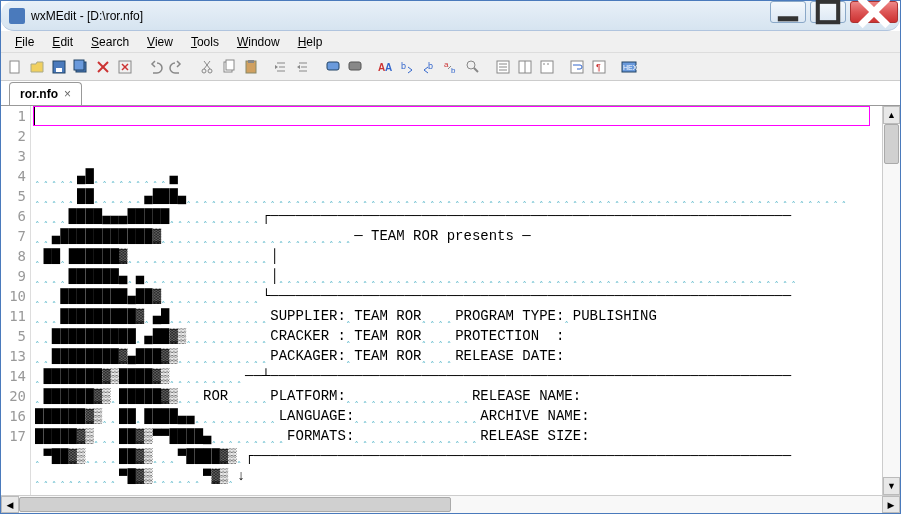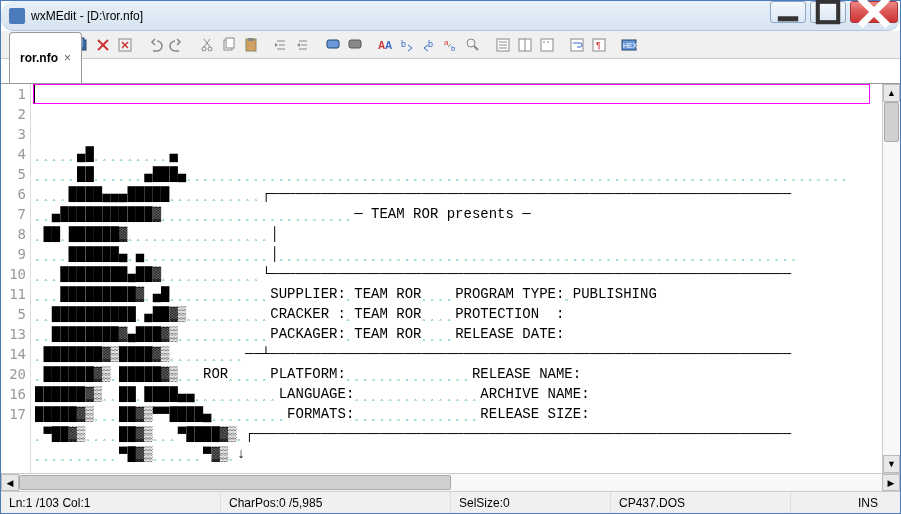--- a/index.html
+++ b/index.html
@@ -12,21 +12,21 @@
 .winbtn { width:36px; height:22px; margin:0 2px; border:1px solid #8aa8c8; border-radius:3px; background:linear-gradient(#f4f8fc,#dce8f4); display:flex; align-items:center; justify-content:center; font-size:12px; color:#333; }
 .winbtn.close { width:48px; background:linear-gradient(#e88,#d55,#c33); color:#fff; border-color:#a33; }
 .menubar { height:22px; background:#f0f0f0; display:flex; align-items:center; padding:0 6px; gap:2px; border-bottom:1px solid #ddd; }
 .menuitem { padding:2px 8px; cursor:default; }
 .menuitem .ul { text-decoration:underline; }
 .toolbar { height:28px; background:#f0f0f0; display:flex; align-items:center; padding:0 4px; gap:2px; border-bottom:1px solid #ccc; }
 .tbtn { width:20px; height:20px; display:flex; align-items:center; justify-content:center; border:1px solid transparent; border-radius:2px; }
 .tbtn svg { width:16px; height:16px; }
 .tsep { width:6px; }
 .tabstrip { height:24px; display:flex; align-items:flex-end; padding:2px 8px 0; background:#fff; }
-.tab { border:1px solid #999; border-bottom:none; border-radius:4px 4px 0 0; padding:18px 10px; background:#fff; display:flex; align-items:center; gap:6px; font-size:12px; }
+.tab { border:1px solid #999; border-bottom:none; border-radius:4px 4px 0 0; padding:4px 10px; background:#fff; display:flex; align-items:center; gap:6px; font-size:12px; }
 .tab .tabclose { font-size:12px; color:#666; }
 .editor-wrap { flex:1; display:flex; border-top:1px solid #999; overflow:hidden; position:relative; }
 .gutter { width:30px; background:#fff; border-right:1px solid #ddd; text-align:right; padding:0 4px; font-family:Consolas,monospace; font-size:14px; line-height:20px; color:#999; }
 .editor { flex:1; font-family:"Courier New",monospace; font-size:14px; line-height:20px; white-space:pre; overflow:hidden; position:relative; color:#000; }
 .editor .currentline { position:absolute; top:0; left:2px; right:12px; height:20px; border:1px solid magenta; pointer-events:none; }
 .editor .cursor { position:absolute; top:1px; left:3px; width:1px; height:18px; background:#000; }
 .editor .content { padding:0 4px; }
 .vscroll { width:18px; background:#f0f0f0; border-left:1px solid #ccc; display:flex; flex-direction:column; }
 .vscroll .btn { height:18px; background:#e8e8e8; border:1px solid #bbb; display:flex; align-items:center; justify-content:center; font-size:9px; }
 .vscroll .track { flex:1; background:#f8f8f8; position:relative; }
@@ -60,20 +60,29 @@
         </div>
       <div class="winbtn close">
           <svg viewBox="0 0 10 10">
             <line x1="2" y1="2" x2="8" y2="8" stroke="#fff" stroke-width="1.5"></line>
             <line x1="8" y1="2" x2="2" y2="8" stroke="#fff" stroke-width="1.5"></line>
           </svg>
         </div>
     </div>
   </div>
 
+  <div class="menubar">
+    <div class="menuitem"><span class="ul">F</span><span>ile</span></div>
+    <div class="menuitem"><span class="ul">E</span>dit</div>
+    <div class="menuitem"><span class="ul">S</span>earch</div>
+    <div class="menuitem"><span class="ul">V</span>iew</div>
+    <div class="menuitem"><span class="ul">T</span>ools</div>
+    <div class="menuitem"><span class="ul">W</span>indow</div>
+    <div class="menuitem"><span class="ul">H</span>elp</div>
+  </div>
 
   <div class="toolbar">
     <div class="tbtn">
         <svg viewBox="0 0 16 16">
           <rect x="3" y="2" width="9" height="12" fill="#fff" stroke="#888"></rect>
         </svg>
       </div>
     <div class="tbtn">
         <svg viewBox="0 0 16 16">
           <path d="M2 5h5l1-2h6v10H2z" fill="#f0d060" stroke="#aa8"></path>
@@ -300,21 +309,13 @@
   </div>
 
   <div class="hscroll">
     <div class="btn">◀</div>
     <div class="track">
         <div class="thumb"></div>
       </div>
     <div class="btn">▶</div>
   </div>
 
-  <div class="statusbar">
-    <div class="cell" style="width:220px">Ln:1 /103 Col:1</div>
-    <div class="cell" style="width:230px">CharPos:0 /5,985</div>
-    <div class="cell" style="width:160px">SelSize:0</div>
-    <div class="cell" style="width:180px">CP437.DOS</div>
-    <div class="cell flex"></div>
-    <div class="cell" style="width:50px;border-right:none">INS</div>
-  </div>
 </div>
 
 </body></html>

